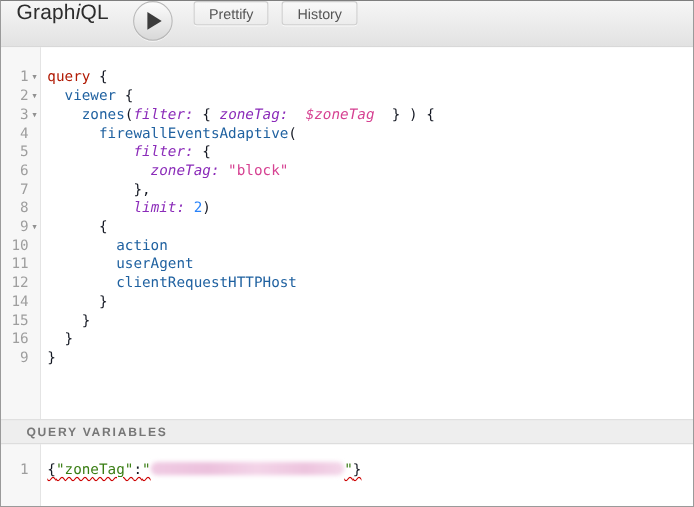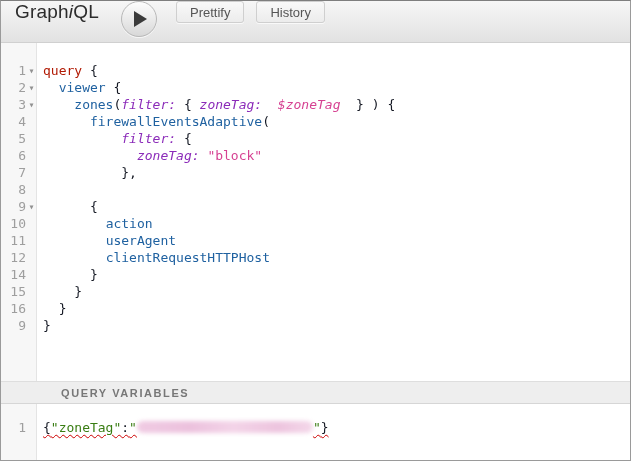--- a/index.html
+++ b/index.html
@@ -106,21 +106,21 @@
   }
 
   
   .var-title {
     height: 23px;
     background: #eeeeee;
     border-top: 1px solid #dedede;
     border-bottom: 1px solid #d6d6d6;
     display: flex;
     align-items: center;
-    padding-left: 60px;
+    padding-left: 23px;
     cursor: pointer;
   }
   .var-title span {
     font-size: 11px;
     font-weight: bold;
     color: #777;
     letter-spacing: 1.6px;
     text-transform: uppercase;
   }
 </style>
@@ -141,21 +141,21 @@
   </div>
 
   <div class="editor query-editor">
       <div class="cm-row"><span class="gut"><span class="ln">1</span><span class="fold">▾</span></span><span class="code"><span class="tk-keyword">query</span><span class="tk-punctuation"> {</span></span></div>
       <div class="cm-row"><span class="gut"><span class="ln">2</span><span class="fold">▾</span></span><span class="code"><span class="tk-punctuation">  </span><span class="tk-field">viewer</span><span class="tk-punctuation"> {</span></span></div>
       <div class="cm-row"><span class="gut"><span class="ln">3</span><span class="fold">▾</span></span><span class="code"><span class="tk-punctuation">    </span><span class="tk-field">zones</span><span class="tk-punctuation">(</span><span class="tk-argument">filter:</span><span class="tk-punctuation"> { </span><span class="tk-argument">zoneTag:</span><span class="tk-punctuation">  </span><span class="tk-variable">$zoneTag</span><span class="tk-punctuation">  } ) {</span></span></div>
       <div class="cm-row"><span class="gut"><span class="ln">4</span><span class="fold"></span></span><span class="code"><span class="tk-punctuation">      </span><span class="tk-field">firewallEventsAdaptive</span><span class="tk-punctuation">(</span></span></div>
       <div class="cm-row"><span class="gut"><span class="ln">5</span><span class="fold"></span></span><span class="code"><span class="tk-punctuation">          </span><span class="tk-argument">filter:</span><span class="tk-punctuation"> {</span></span></div>
       <div class="cm-row"><span class="gut"><span class="ln">6</span><span class="fold"></span></span><span class="code"><span class="tk-punctuation">            </span><span class="tk-argument">zoneTag:</span><span class="tk-punctuation"> </span><span class="tk-string">"block"</span></span></div>
       <div class="cm-row"><span class="gut"><span class="ln">7</span><span class="fold"></span></span><span class="code"><span class="tk-punctuation">          },</span></span></div>
-      <div class="cm-row"><span class="gut"><span class="ln">8</span><span class="fold"></span></span></div>
+      <div class="cm-row"><span class="gut"><span class="ln">8</span><span class="fold"></span></span><span class="code"><span class="tk-punctuation">          </span><span class="tk-argument">limit:</span><span class="tk-punctuation"> </span><span class="tk-number">2</span><span class="tk-punctuation">)</span></span></div>
       <div class="cm-row"><span class="gut"><span class="ln">9</span><span class="fold">▾</span></span><span class="code"><span class="tk-punctuation">      {</span></span></div>
       <div class="cm-row"><span class="gut"><span class="ln">10</span><span class="fold"></span></span><span class="code"><span class="tk-punctuation">        </span><span class="tk-field">action</span></span></div>
       <div class="cm-row"><span class="gut"><span class="ln">11</span><span class="fold"></span></span><span class="code"><span class="tk-punctuation">        </span><span class="tk-field">userAgent</span></span></div>
       <div class="cm-row"><span class="gut"><span class="ln">12</span><span class="fold"></span></span><span class="code"><span class="tk-punctuation">        </span><span class="tk-field">clientRequestHTTPHost</span></span></div>
       <div class="cm-row"><span class="gut"><span class="ln">14</span><span class="fold"></span></span><span class="code"><span class="tk-punctuation">      }</span></span></div>
       <div class="cm-row"><span class="gut"><span class="ln">15</span><span class="fold"></span></span><span class="code"><span class="tk-punctuation">    }</span></span></div>
       <div class="cm-row"><span class="gut"><span class="ln">16</span><span class="fold"></span></span><span class="code"><span class="tk-punctuation">  }</span></span></div>
       <div class="cm-row"><span class="gut"><span class="ln">9</span><span class="fold"></span></span><span class="code"><span class="tk-punctuation">}</span></span></div>
     </div>
 

